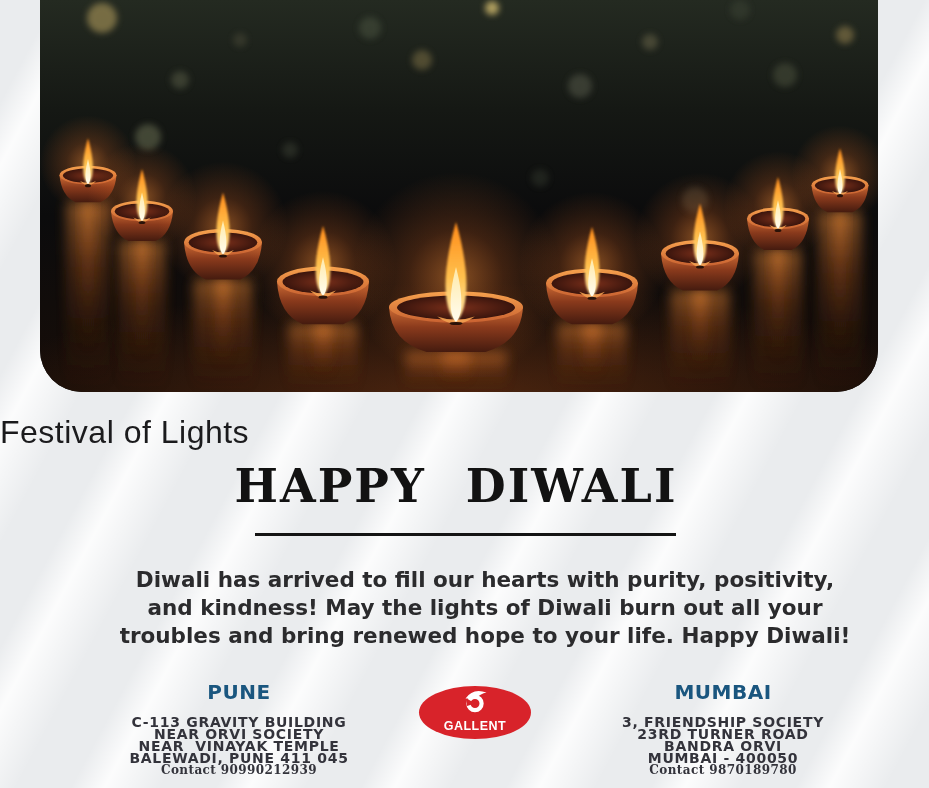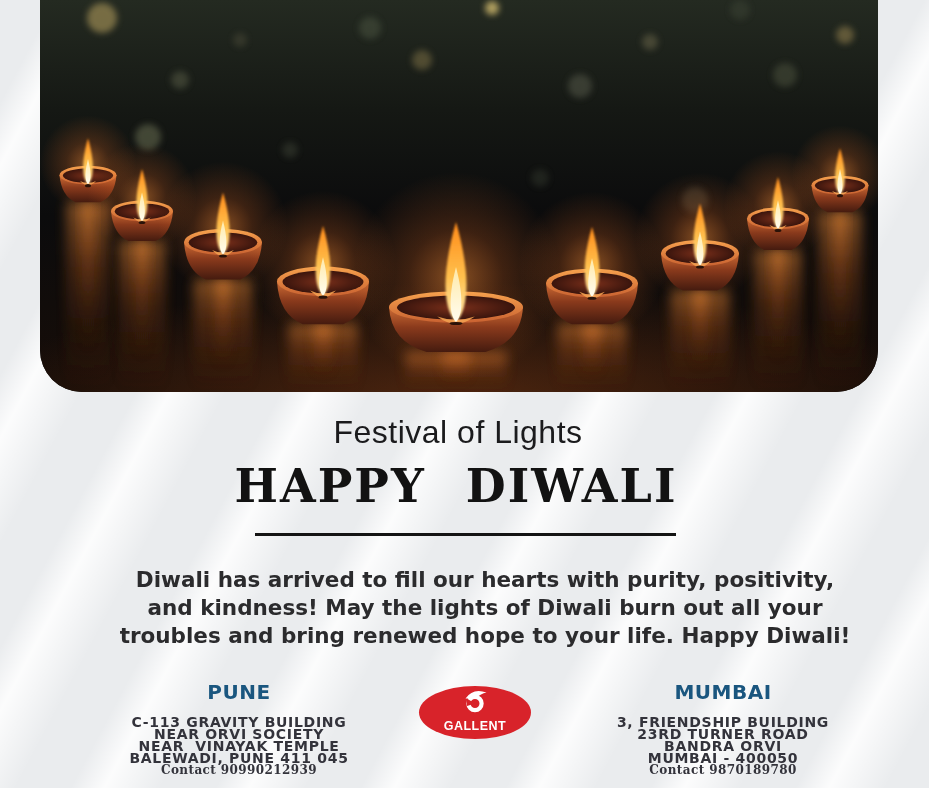--- a/index.html
+++ b/index.html
@@ -11,21 +11,21 @@
         rgba(255,255,255,.85) 78px, rgba(255,255,255,0) 128px),
       #eaecee;
     font-family:"DejaVu Sans","Liberation Sans",sans-serif;
   }
   .hero{
     position:absolute;left:40px;top:0;width:838px;height:392px;
     border-radius:0 0 42px 42px;overflow:hidden;background:#101211;
   }
   .hero svg{display:block;}
   .subtitle{
-    position:absolute;top:414px;left:0;width:916px;text-align:center;
+    position:absolute;top:414px;left:0;width:916px;text-align:left;
     font-family:"Liberation Sans",sans-serif;
     font-size:32px;font-weight:400;color:#1b1b1d;letter-spacing:.5px;
   }
   .heading{
     position:absolute;top:459px;left:0;width:912px;text-align:center;
     font-family:"DejaVu Serif","Liberation Serif",serif;
     font-size:46px;font-weight:800;color:#121212;
     letter-spacing:2px;word-spacing:22px;
   }
   .divider{
@@ -355,20 +355,20 @@
     <g>
       <circle cx="57" cy="18.5" r="6.6" fill="none" stroke="#ffffff" stroke-width="4.2"></circle>
       <path d="M48 13 L57 18.5 L49 21 Z" fill="#d8232a"></path>
       <path d="M47.5 13.5 Q 55 2.5 68.5 7.5 Q 62.5 8.5 58.5 13 Q 56.5 9.5 52 13.5 Z" fill="#ffffff"></path>
     </g>
     <text x="57" y="45" text-anchor="middle" fill="#ffffff" font-family="Liberation Sans, sans-serif" font-size="12.5" font-weight="bold" letter-spacing="0.5">GALLENT</text>
   </svg>
 
   <div class="office mumbai">
     <div class="city">MUMBAI</div>
-    <div class="addr-line">3, FRIENDSHIP BUILDING</div>
+    <div class="addr-line">3, FRIENDSHIP SOCIETY</div>
     <div class="addr-line">23RD TURNER ROAD</div>
     <div class="addr-line">BANDRA ORVI</div>
     <div class="addr-line">MUMBAI - 400050</div>
     <div class="addr-line contact">Contact 9870189780</div>
   </div>
 
 </div>
 
 </body></html>

